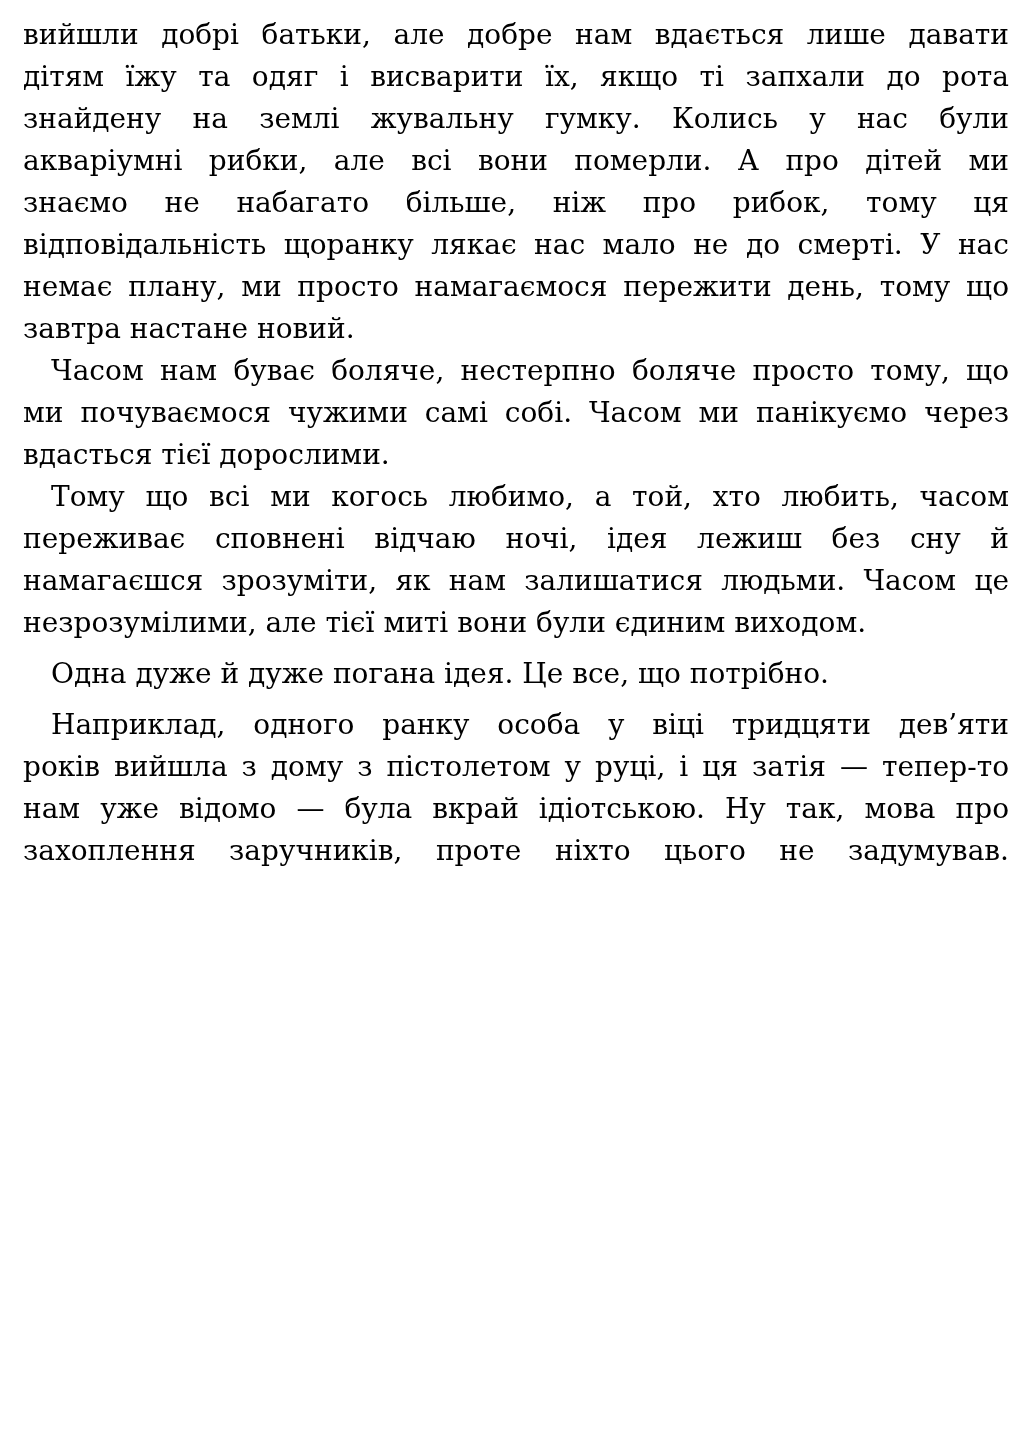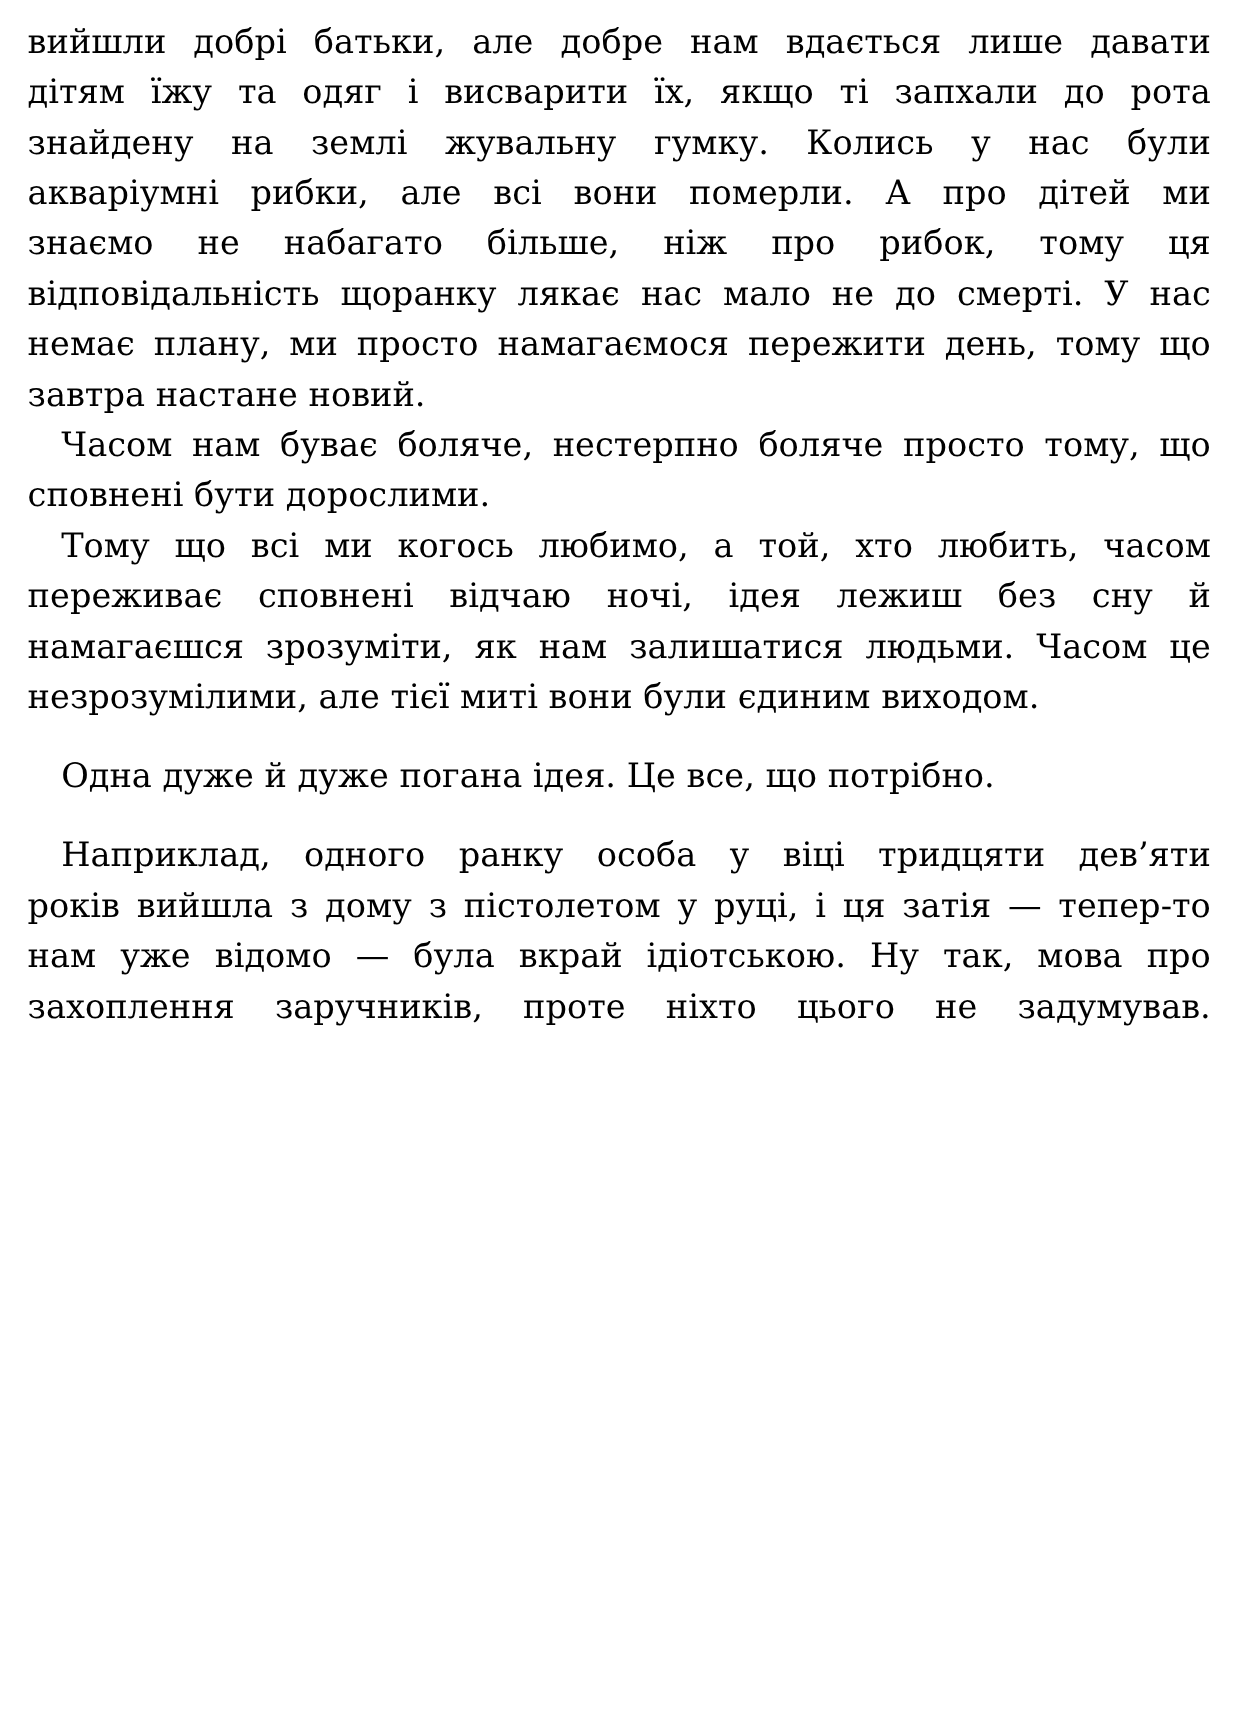--- a/index.html
+++ b/index.html
@@ -16,21 +16,21 @@
     color: #000000;
     font-family: "DejaVu Serif", "Liberation Serif", serif;
     font-size: 28px;
     line-height: 42px;
     overflow: hidden;
   }
   .paragraph {
     margin: 0;
   }
   .paragraph.spaced {
-    margin: 24px 0;
+    margin: 9px 0;
   }
   .line {
     text-align: justify;
     text-align-last: justify;
     white-space: normal;
   }
   .line.last {
     text-align-last: left;
   }
   .line.indent {
@@ -47,21 +47,22 @@
         <div class="line">дітям їжу та одяг і висварити їх, якщо ті запхали до рота</div>
         <div class="line">знайдену на землі жувальну гумку. Колись у нас були</div>
         <div class="line">акваріумні рибки, але всі вони померли. А про дітей ми</div>
         <div class="line">знаємо не набагато більше, ніж про рибок, тому ця</div>
         <div class="line">відповідальність щоранку лякає нас мало не до смерті. У нас</div>
         <div class="line">немає плану, ми просто намагаємося пережити день, тому що</div>
         <div class="line last">завтра настане новий.</div>
       </div>
       <div class="paragraph">
         <div class="line indent">Часом нам буває боляче, нестерпно боляче просто тому, що</div>
-        <div class="line last">сповнені бути дорослими.</div>
+        <div class="line">ми почуваємося чужими самі собі. Часом ми панікуємо через</div>
+        <div class="line last">вдасться тієї дорослими.</div>
       </div>
       <div class="paragraph">
         <div class="line indent">Тому що всі ми когось любимо, а той, хто любить, часом</div>
         <div class="line">переживає сповнені відчаю ночі, ідея лежиш без сну й</div>
         <div class="line">намагаєшся зрозуміти, як нам залишатися людьми. Часом це</div>
         <div class="line last">незрозумілими, але тієї миті вони були єдиним виходом.</div>
       </div>
       <div class="paragraph spaced">
         <div class="line indent last">Одна дуже й дуже погана ідея. Це все, що потрібно.</div>
       </div>

